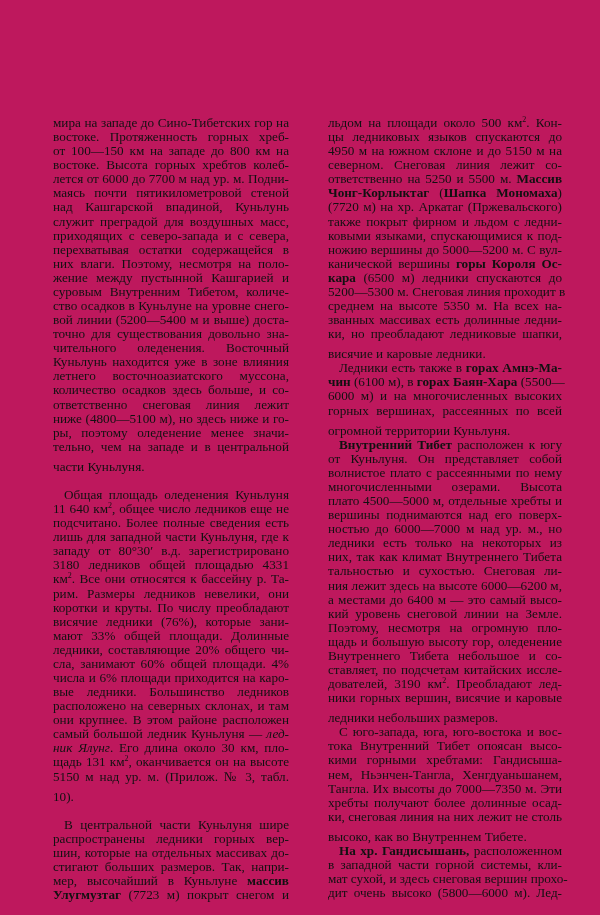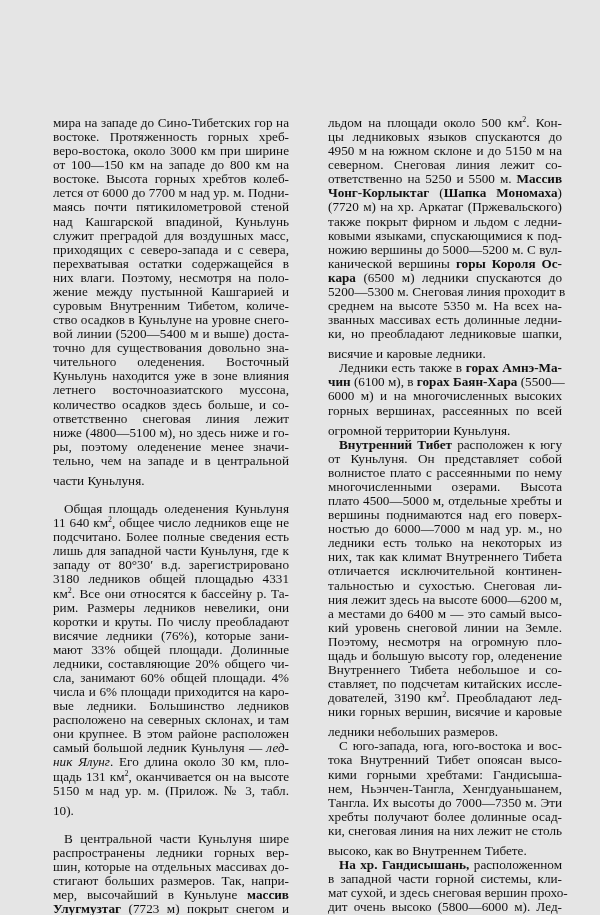--- a/index.html
+++ b/index.html
@@ -1,18 +1,18 @@
 <!DOCTYPE html>
 <html><head>
 <meta charset="utf-8">
 <style>
   html, body { margin: 0; padding: 0; background: #ffffff; }
   body { width: 600px; height: 915px; position: relative; overflow: hidden; }
   .page {
-    position: absolute; left: 0; top: 0; width: 600px; height: 915px; background: #e5e5e5;
+    position: absolute; left: 0; top: 0; width: 600px; height: 915px; background: #be185d;
   }
   .col {
     position: absolute; top: 116px; width: 236px;
     font-family: "Liberation Serif", "DejaVu Serif", serif;
     font-size: 13.2px; line-height: 14.08px; color: #111;
   }
   .col-left { left: 53px; }
   .col-right { left: 328px; width: 234px; }
   .ln {
     display: block; height: 14.08px; white-space: nowrap;
@@ -25,21 +25,20 @@
   i { font-style: italic; }
   sup { font-size: 8px; line-height: 0; vertical-align: 5px; }
 </style>
 </head>
 <body>
 
 <div class="page">
   <div class="col col-left">
       <span class="ln">мира на западе до Сино-Тибетских гор на</span>
       <span class="ln">востоке. Протяженность горных хреб-</span>
-      <span class="ln">веро-востока, около 3000 км при ширине</span>
       <span class="ln">от 100—150 км на западе до 800 км на</span>
       <span class="ln">востоке. Высота горных хребтов колеб-</span>
       <span class="ln">лется от 6000 до 7700 м над ур. м. Подни-</span>
       <span class="ln">маясь почти пятикилометровой стеной</span>
       <span class="ln">над Кашгарской впадиной, Куньлунь</span>
       <span class="ln">служит преградой для воздушных масс,</span>
       <span class="ln">приходящих с северо-запада и с севера,</span>
       <span class="ln">перехватывая остатки содержащейся в</span>
       <span class="ln">них влаги. Поэтому, несмотря на поло-</span>
       <span class="ln">жение между пустынной Кашгарией и</span>
@@ -110,21 +109,20 @@
       <span class="ln last">огромной территории Куньлуня.</span>
       <span class="ln indent"><b>Внутренний Тибет</b> расположен к югу</span>
       <span class="ln">от Куньлуня. Он представляет собой</span>
       <span class="ln">волнистое плато с рассеянными по нему</span>
       <span class="ln">многочисленными озерами. Высота</span>
       <span class="ln">плато 4500—5000 м, отдельные хребты и</span>
       <span class="ln">вершины поднимаются над его поверх-</span>
       <span class="ln">ностью до 6000—7000 м над ур. м., но</span>
       <span class="ln">ледники есть только на некоторых из</span>
       <span class="ln">них, так как климат Внутреннего Тибета</span>
-      <span class="ln">отличается исключительной континен-</span>
       <span class="ln">тальностью и сухостью. Снеговая ли-</span>
       <span class="ln">ния лежит здесь на высоте 6000—6200 м,</span>
       <span class="ln">а местами до 6400 м — это самый высо-</span>
       <span class="ln">кий уровень снеговой линии на Земле.</span>
       <span class="ln">Поэтому, несмотря на огромную пло-</span>
       <span class="ln">щадь и большую высоту гор, оледенение</span>
       <span class="ln">Внутреннего Тибета небольшое и со-</span>
       <span class="ln">ставляет, по подсчетам китайских иссле-</span>
       <span class="ln">дователей, 3190 км<sup>2</sup>. Преобладают лед-</span>
       <span class="ln">ники горных вершин, висячие и каровые</span>

